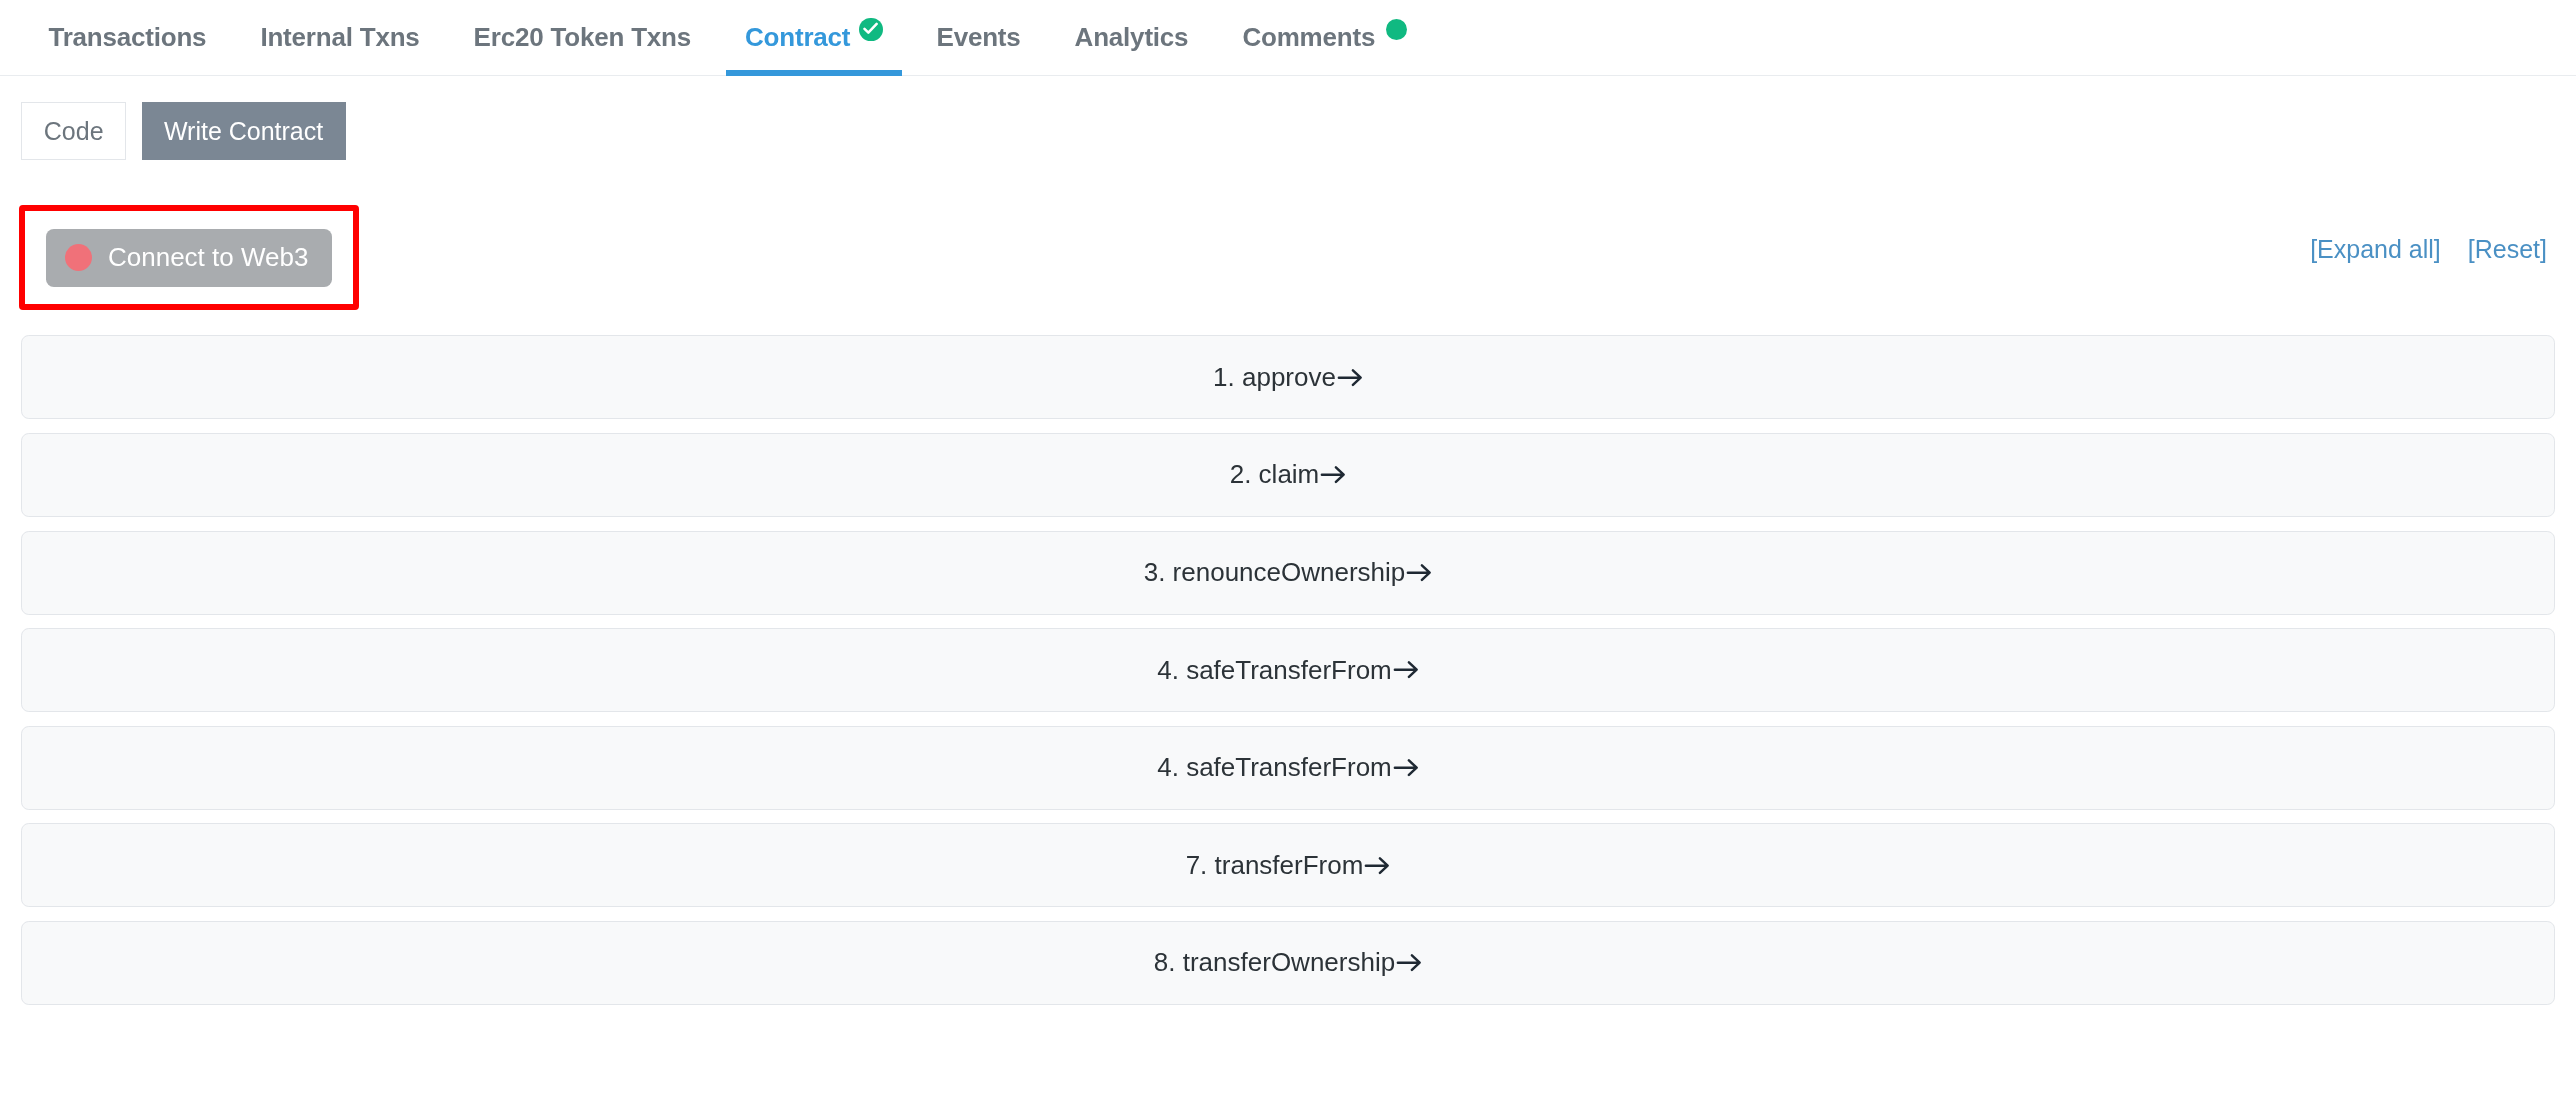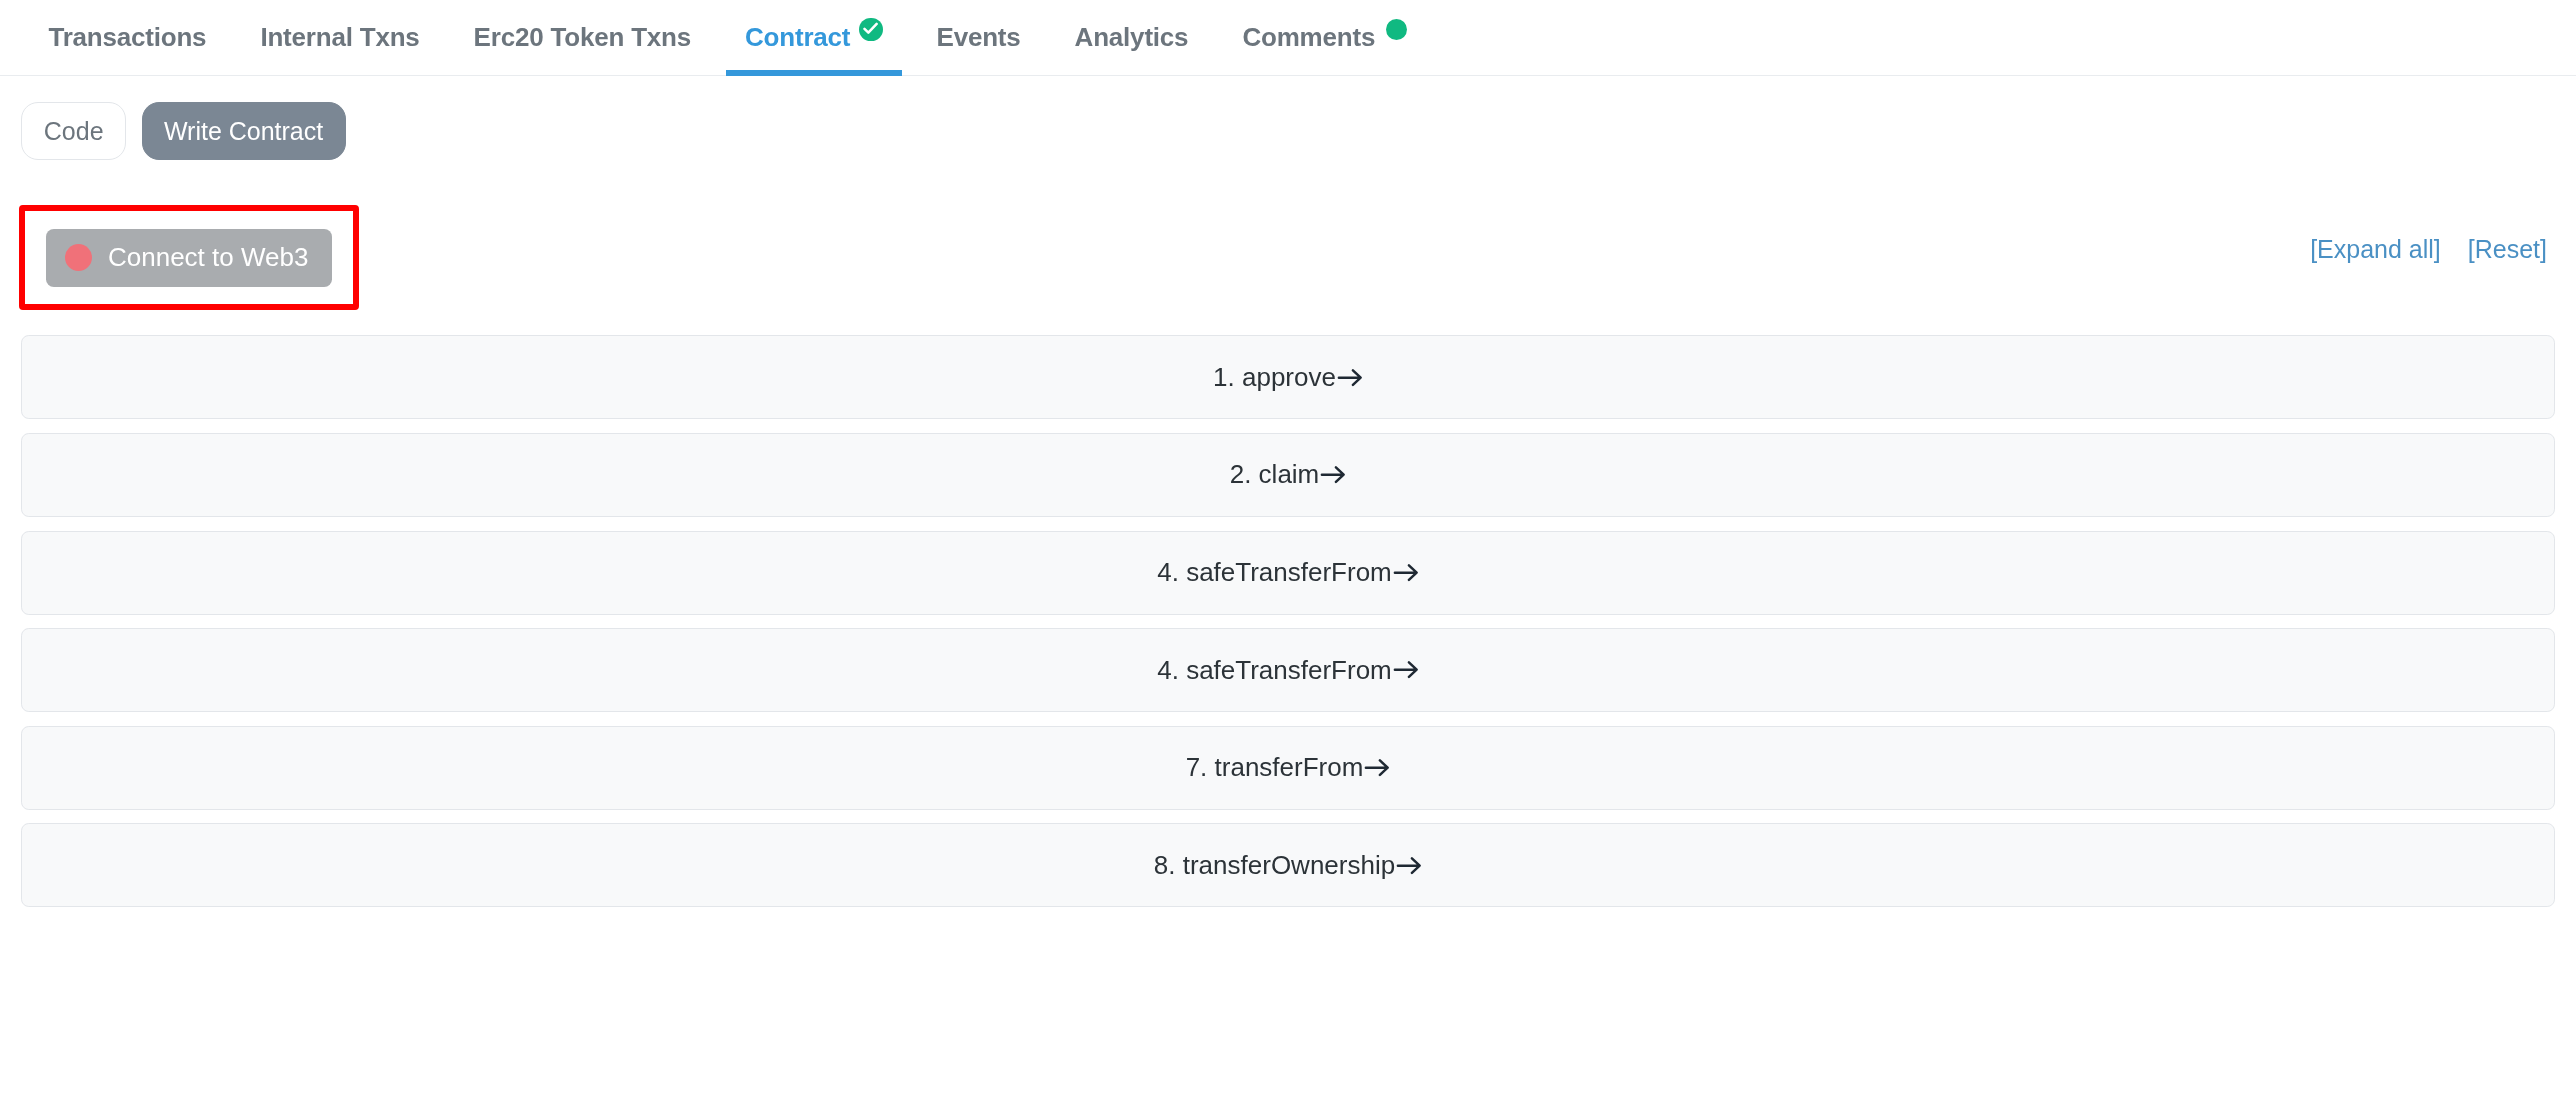--- a/index.html
+++ b/index.html
@@ -66,21 +66,21 @@
   .subbar {
     display: flex;
     align-items: center;
     gap: 15.6px;
     padding: 26px 0 0 21.4px;
   }
   .btn {
     font-size: 25px;
     line-height: 1;
     padding: 15.6px 21.4px;
-    border-radius: 17px;
+    border-radius: 0;
     white-space: nowrap;
     cursor: pointer;
   }
   .btn-outline {
     background: #ffffff;
     border: 1.9px solid #e3e6ea;
     color: #6c757d;
   }
   .btn-active {
     background: #7b8794;
@@ -237,20 +237,28 @@
 
   <div class="fn-row">
     <span class="fn-label">2. claim</span>
     <span class="fn-arrow">
       <svg width="29" height="23.4" viewBox="0 0 30 24">
         <path d="M3 12 H25 M17.5 4.5 L25.5 12 L17.5 19.5" stroke="#1f2933" stroke-width="2.6" fill="none" stroke-linecap="round" stroke-linejoin="round"></path>
       </svg>
     </span>
   </div>
 
+  <div class="fn-row">
+    <span class="fn-label">3. renounceOwnership</span>
+    <span class="fn-arrow">
+      <svg width="29" height="23.4" viewBox="0 0 30 24">
+        <path d="M3 12 H25 M17.5 4.5 L25.5 12 L17.5 19.5" stroke="#1f2933" stroke-width="2.6" fill="none" stroke-linecap="round" stroke-linejoin="round"></path>
+      </svg>
+    </span>
+  </div>
 
   <div class="fn-row">
     <span class="fn-label">4. safeTransferFrom</span>
     <span class="fn-arrow">
       <svg width="29" height="23.4" viewBox="0 0 30 24">
         <path d="M3 12 H25 M17.5 4.5 L25.5 12 L17.5 19.5" stroke="#1f2933" stroke-width="2.6" fill="none" stroke-linecap="round" stroke-linejoin="round"></path>
       </svg>
     </span>
   </div>
 

